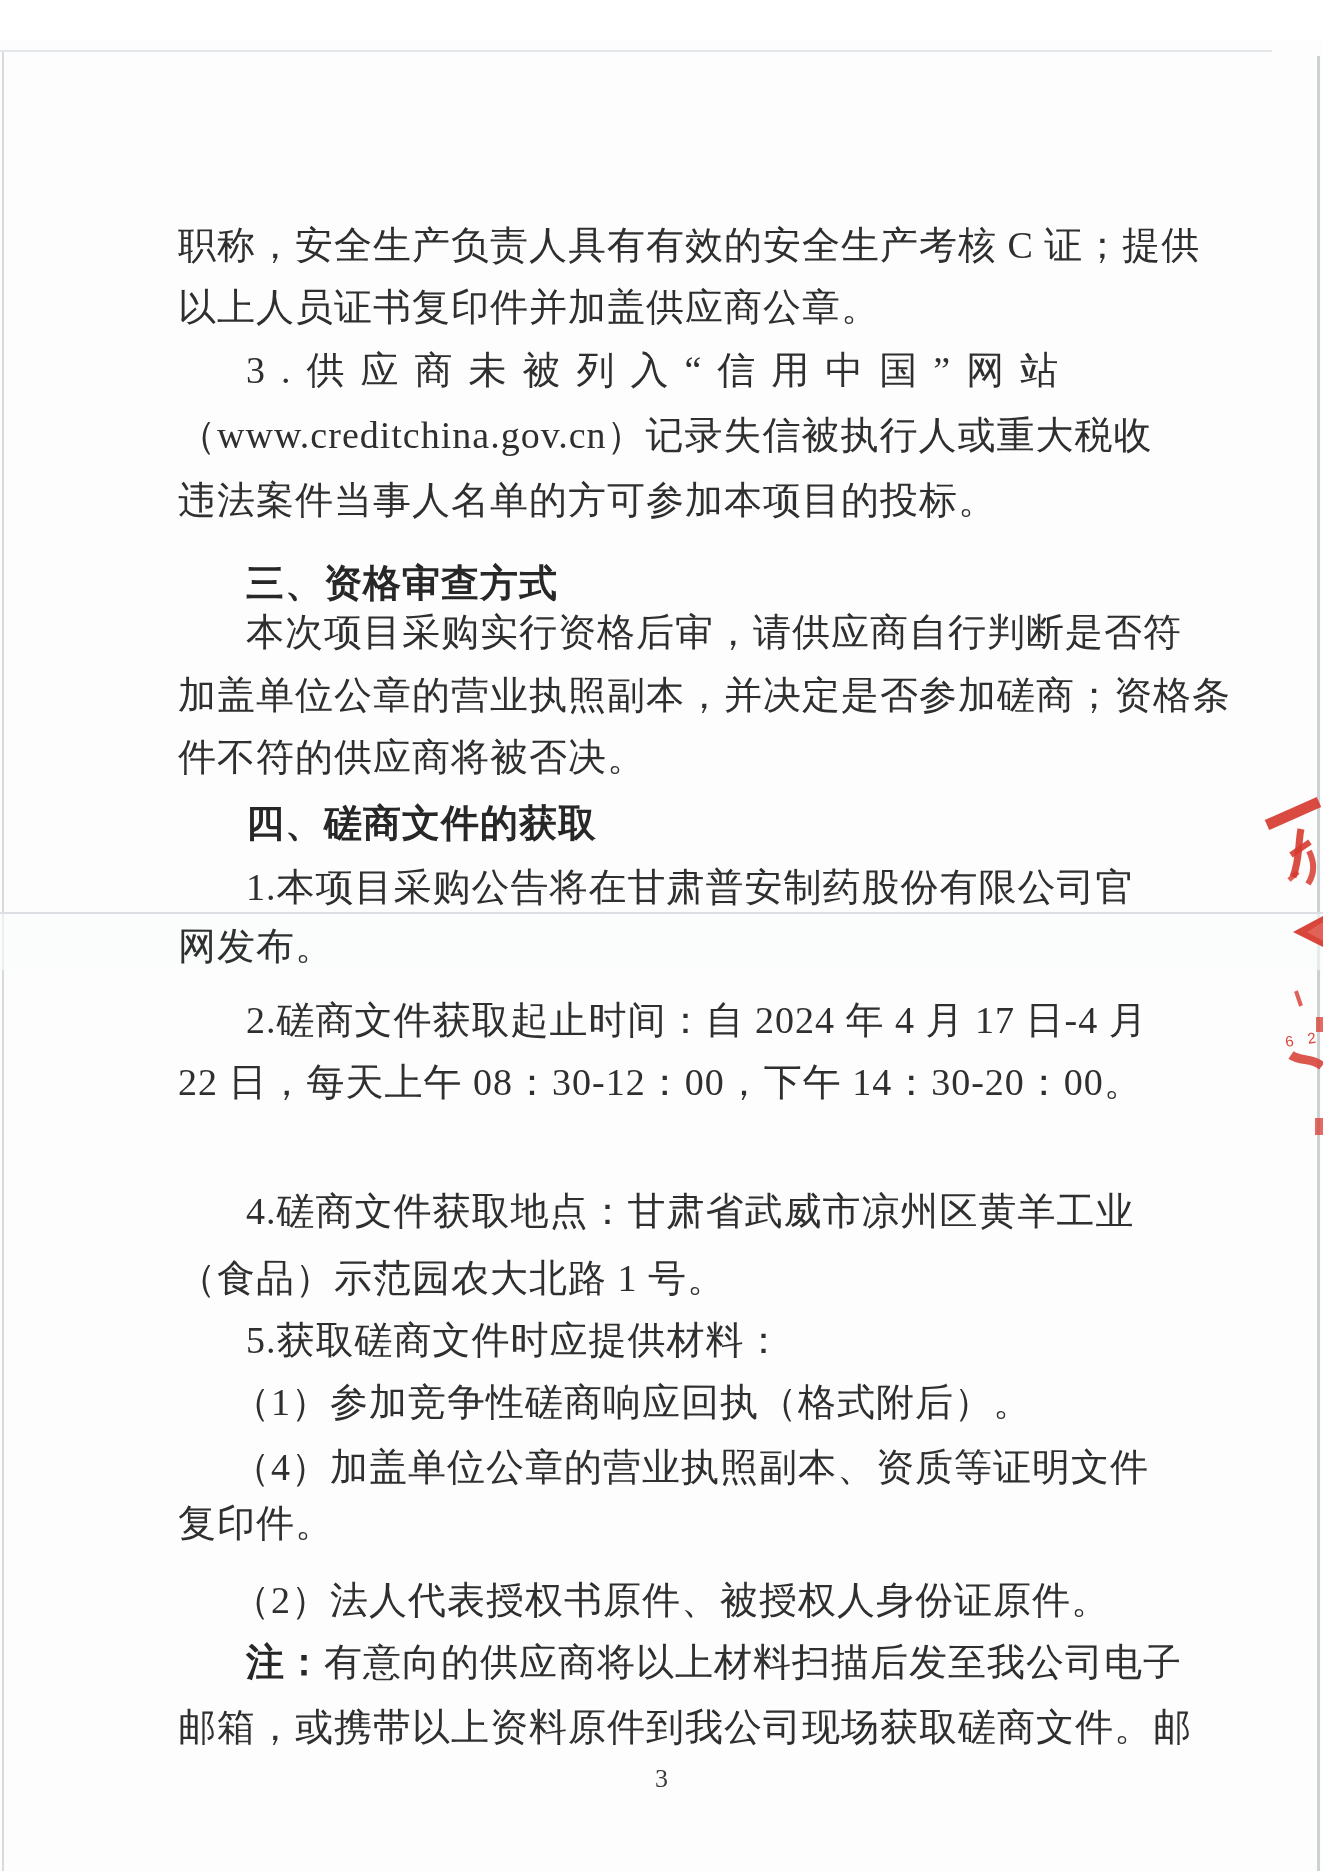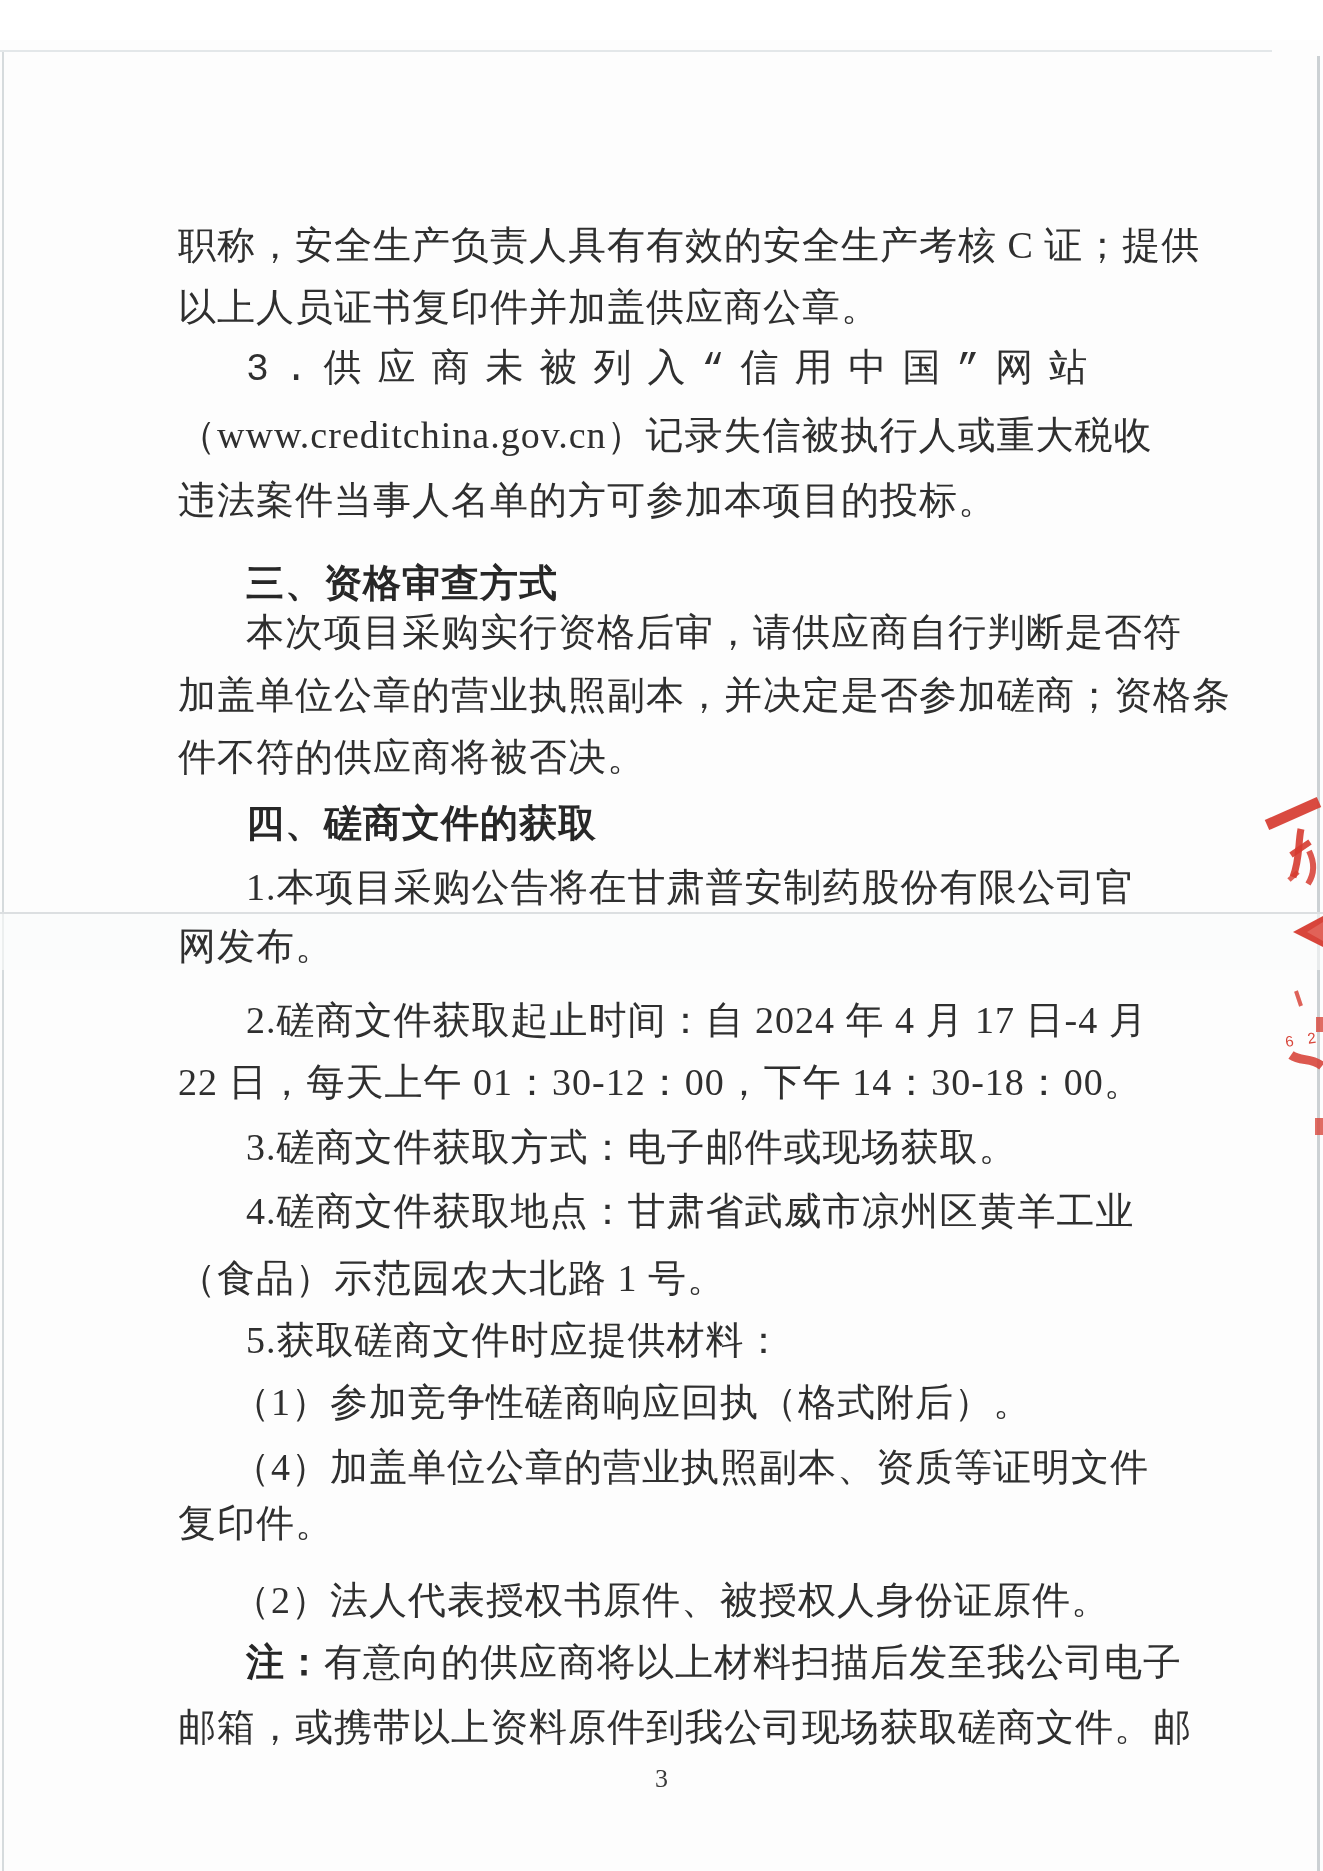--- a/index.html
+++ b/index.html
@@ -7,21 +7,21 @@
   .page{position:absolute;left:0;top:0;width:1323px;height:1871px;background:#fdfdfd;margin-top:40px;}
   .line{
     position:absolute;left:178px;
     font-family:"Liberation Serif","DejaVu Serif",serif;
     font-size:38px;line-height:48px;color:#2f2f2f;
     white-space:nowrap;letter-spacing:1px;
   }
   .i2{padding-left:68px;}          
   .ip{padding-left:54px;}          
   .hd{font-weight:bold;color:#272727;}
-  .just{letter-spacing:16px;padding-left:68px;font-family:Liberation Mono, monospace;}
+  .just{letter-spacing:16px;padding-left:68px;}
   .pagenum{
     position:absolute;left:0;top:1724px;width:1323px;text-align:center;
     font-family:"Liberation Serif","DejaVu Serif",serif;
     font-size:26px;color:#3a3a3a;
   }
   
   .edge-top{position:absolute;left:0;top:10px;width:1272px;height:2px;background:#e3e7e9;}
   .edge-left{position:absolute;left:2px;top:12px;width:2px;height:1859px;background:#d6dbdd;}
   .edge-right{position:absolute;left:1317px;top:16px;width:3px;height:1855px;background:#ccd1d4;}
   .fold-line{position:absolute;left:0;top:872px;width:1323px;height:2px;background:#dcdfe1;}
@@ -47,22 +47,21 @@
   <div class="line" style="top:371px">（www.creditchina.gov.cn）记录失信被执行人或重大税收</div>
   <div class="line" style="top:436px">违法案件当事人名单的方可参加本项目的投标。</div>
   <div class="line i2 hd" style="top:519px">三、资格审查方式</div>
   <div class="line i2" style="top:568px">本次项目采购实行资格后审，请供应商自行判断是否符</div>
   <div class="line" style="top:631px">加盖单位公章的营业执照副本，并决定是否参加磋商；资格条</div>
   <div class="line" style="top:693px">件不符的供应商将被否决。</div>
   <div class="line i2 hd" style="top:759px">四、磋商文件的获取</div>
   <div class="line i2" style="top:823px">1.本项目采购公告将在甘肃普安制药股份有限公司官</div>
   <div class="line" style="top:882px">网发布。</div>
   <div class="line i2" style="top:956px">2.磋商文件获取起止时间：自 2024 年 4 月 17 日-4 月</div>
-  <div class="line" style="top:1018px">22 日，每天上午 01：30-12：00，下午 14：30-18：00。</div>
-  <div class="line i2" style="top:1083px">3.磋商文件获取方式：电子邮件或现场获取。</div>
+  <div class="line" style="top:1018px">22 日，每天上午 08：30-12：00，下午 14：30-20：00。</div>
   <div class="line i2" style="top:1147px">4.磋商文件获取地点：甘肃省武威市凉州区黄羊工业</div>
   <div class="line" style="top:1214px">（食品）示范园农大北路 1 号。</div>
   <div class="line i2" style="top:1276px">5.获取磋商文件时应提供材料：</div>
   <div class="line ip" style="top:1338px">（1）参加竞争性磋商响应回执（格式附后）。</div>
   <div class="line ip" style="top:1403px">（4）加盖单位公章的营业执照副本、资质等证明文件</div>
   <div class="line" style="top:1459px">复印件。</div>
   <div class="line ip" style="top:1536px">（2）法人代表授权书原件、被授权人身份证原件。</div>
   <div class="line i2" style="top:1598px"><span class="hd">注：</span><span>有意向的供应商将以上材料扫描后发至我公司电子</span></div>
   <div class="line" style="top:1663px">邮箱，或携带以上资料原件到我公司现场获取磋商文件。邮</div>
 

